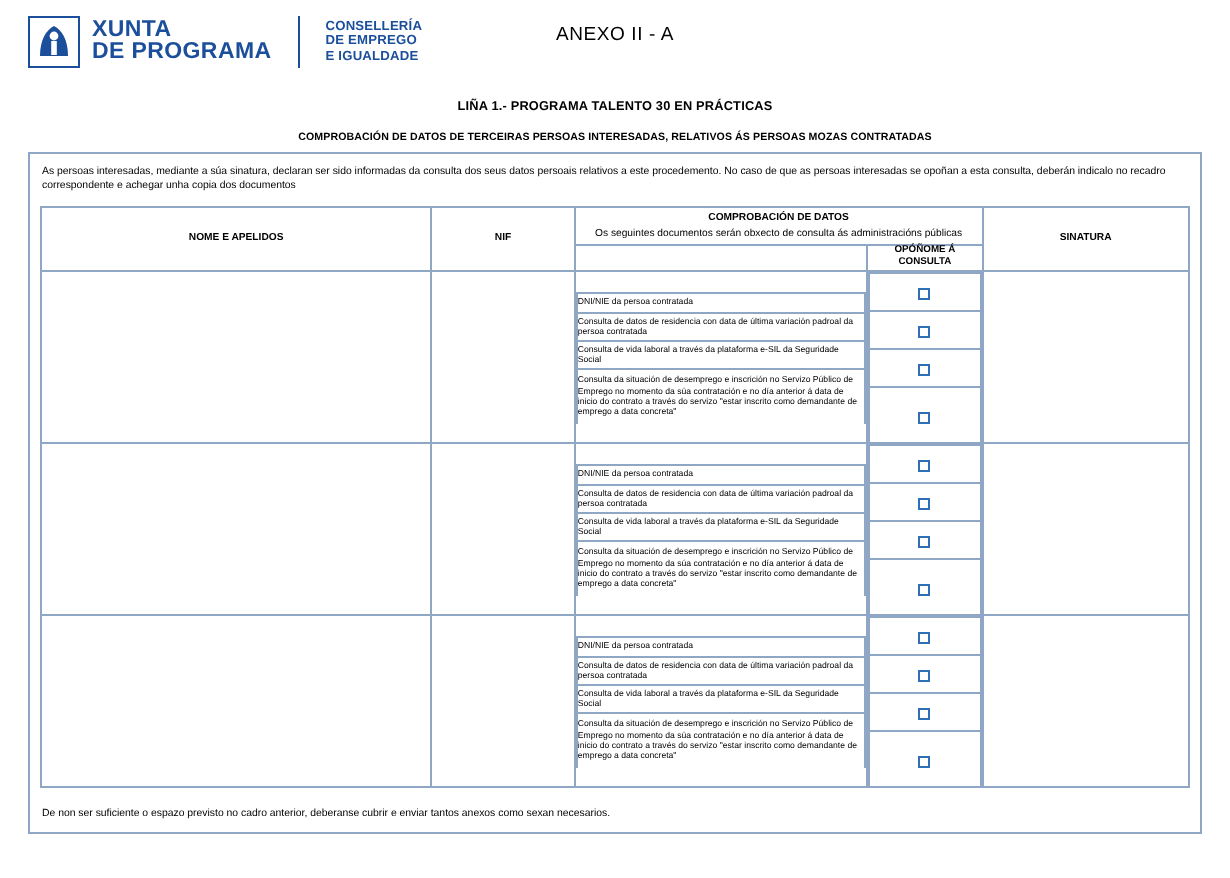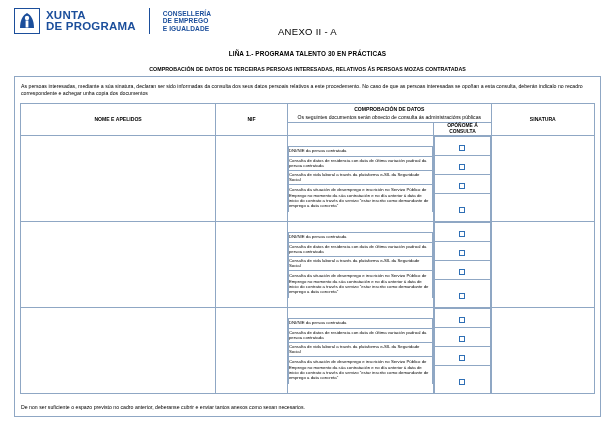--- a/index.html
+++ b/index.html
@@ -51,21 +51,21 @@
     font-size:6.6px;
     line-height:7.6px;
     font-weight:bold;
     color:#1b4e9b;
     text-transform:uppercase;
     letter-spacing:.1px;
   }
   .anexo{
     position:absolute;
     left:0;right:0;
-    top:18px;
+    top:4px;
     text-align:center;
     font-size:9.5px;
     letter-spacing:.3px;
     color:#000;
   }
   .linha{
     text-align:center;
     font-size:6.4px;
     font-weight:bold;
     letter-spacing:.1px;

